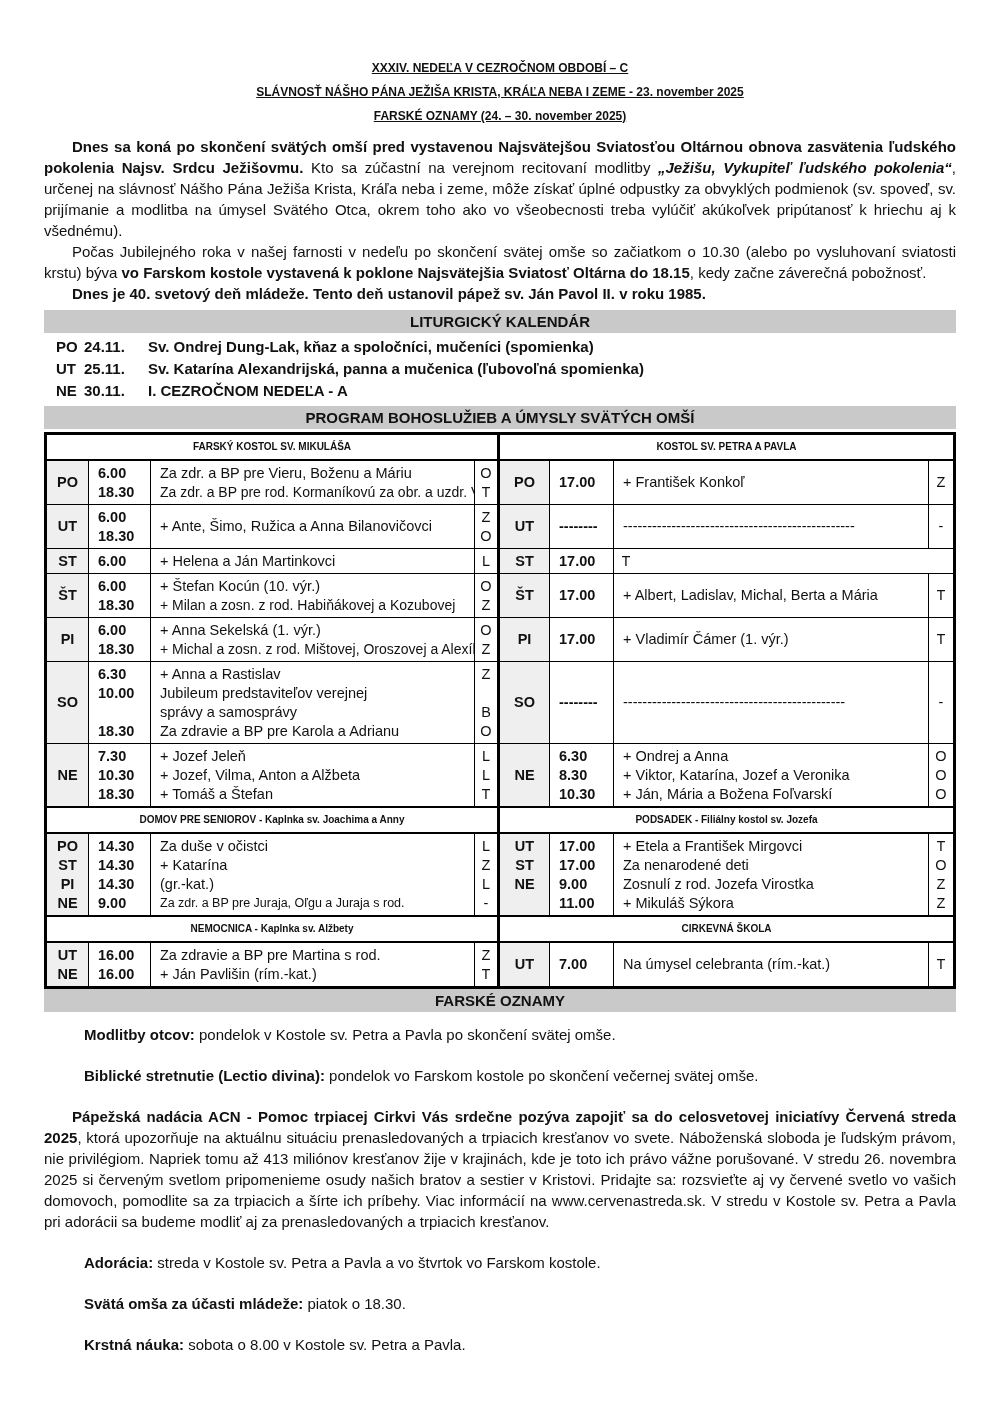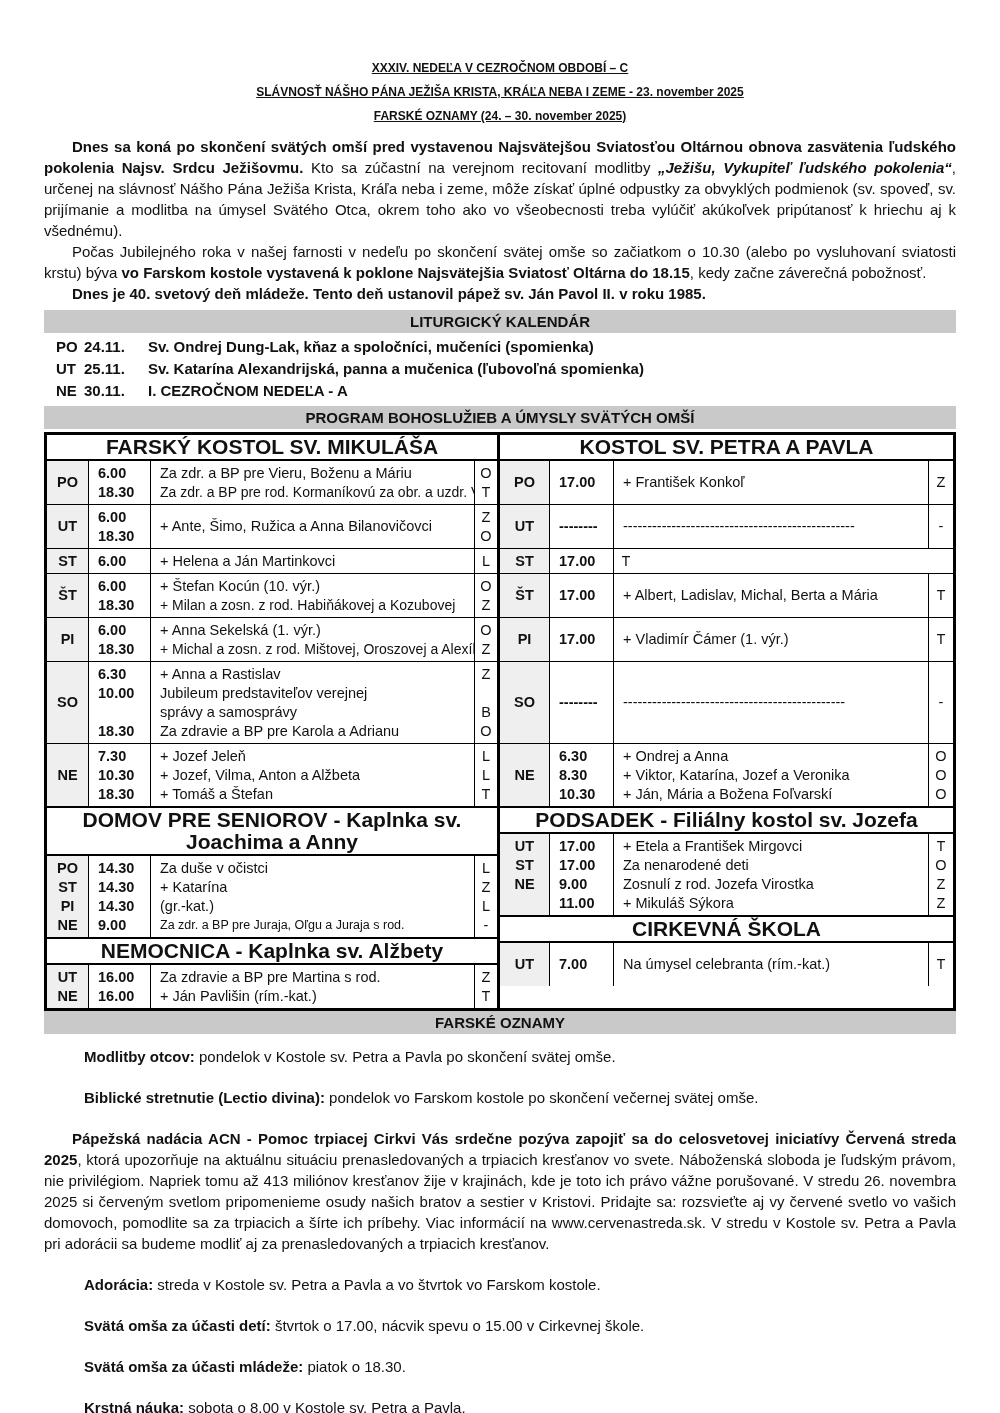--- a/index.html
+++ b/index.html
@@ -25,21 +25,21 @@
   .cal-row{display:flex;font-weight:bold;line-height:22px;padding-left:12px;}
   .cal-day{width:28px;flex:none;}
   .cal-date{width:64px;flex:none;}
   .cal-text{flex:1;}
   
   .schedule{display:flex;border:3px solid #000;margin-top:2px;}
   .half{width:50%;box-sizing:border-box;}
   .half.left{border-right:3px solid #000;}
   .section + .section{border-top:2.5px solid #000;}
   .sec-title{text-align:center;font-weight:bold;line-height:22px;padding:1px 0;
-             border-bottom:2px solid #000;font-size:21px;}
+             border-bottom:2px solid #000;font-size:10px;}
   .row{display:flex;align-items:stretch;}
   .row + .row{border-top:1.5px solid #000;}
   .cell{display:flex;flex-direction:column;justify-content:center;box-sizing:border-box;}
   .day{width:42px;flex:none;background:#efefef;border-right:1.5px solid #000;
        align-items:center;font-weight:bold;}
   .time{width:62px;flex:none;border-right:1.5px solid #000;font-weight:bold;padding-left:9px;}
   .txt{flex:1;border-right:1.5px solid #000;padding-left:9px;min-width:0;}
   .ltr{width:22px;flex:none;align-items:center;}
   .half.right .day{width:50px;}
   .half.right .time{width:64px;}
@@ -425,18 +425,17 @@
       </div>
     </div>
 
   <div class="banner flush">FARSKÉ OZNAMY</div>
 
   <div id="announcements">
       <p class="ann"><b>Modlitby otcov:</b><span> pondelok v Kostole sv. Petra a Pavla po skončení svätej omše.</span></p>
       <p class="ann"><b>Biblické stretnutie (Lectio divina):</b><span> pondelok vo Farskom kostole po skončení večernej svätej omše.</span></p>
       <p class="ann justify"><b>Pápežská nadácia ACN - Pomoc trpiacej Cirkvi Vás srdečne pozýva zapojiť sa do celosvetovej iniciatívy Červená streda 2025</b><span>, ktorá upozorňuje na aktuálnu situáciu prenasledovaných a trpiacich kresťanov vo svete. Náboženská sloboda je ľudským právom, nie privilégiom. Napriek tomu až 413 miliónov kresťanov žije v krajinách, kde je toto ich právo vážne porušované. V stredu 26. novembra 2025 si červeným svetlom pripomenieme osudy našich bratov a sestier v Kristovi. Pridajte sa: rozsvieťte aj vy červené svetlo vo vašich domovoch, pomodlite sa za trpiacich a šírte ich príbehy. Viac informácií na www.cervenastreda.sk. V stredu v Kostole sv. Petra a Pavla pri adorácii sa budeme modliť aj za prenasledovaných a trpiacich kresťanov.</span></p>
       <p class="ann"><b>Adorácia:</b><span> streda v Kostole sv. Petra a Pavla a vo štvrtok vo Farskom kostole.</span></p>
-      <p class="ann"><b>Svätá omša za účasti detí:</b><span> štvrtok o 17.00, nácvik spevu o 15.00 v Cirkevnej škole.</span></p>
       <p class="ann"><b>Svätá omša za účasti mládeže:</b><span> piatok o 18.30.</span></p>
       <p class="ann"><b>Krstná náuka:</b><span> sobota o 8.00 v Kostole sv. Petra a Pavla.</span></p>
     </div>
 
 </div>
 
 </body></html>

